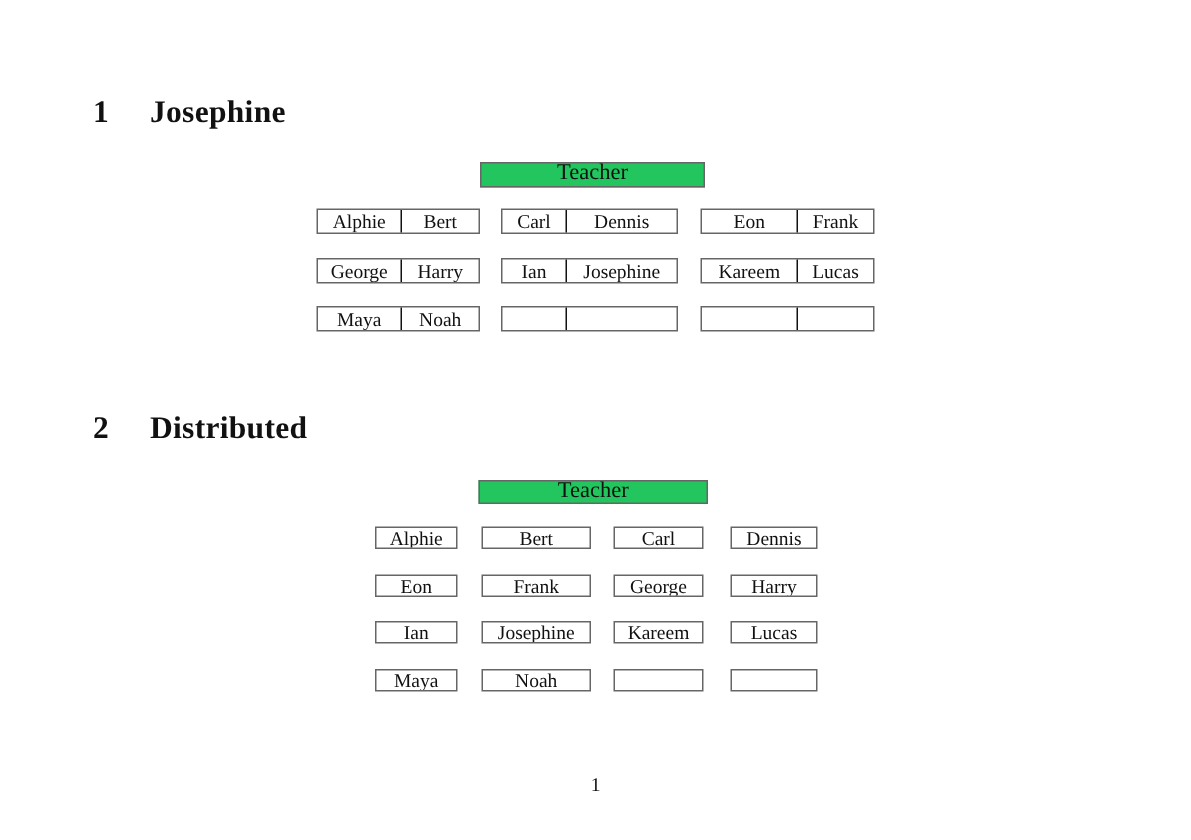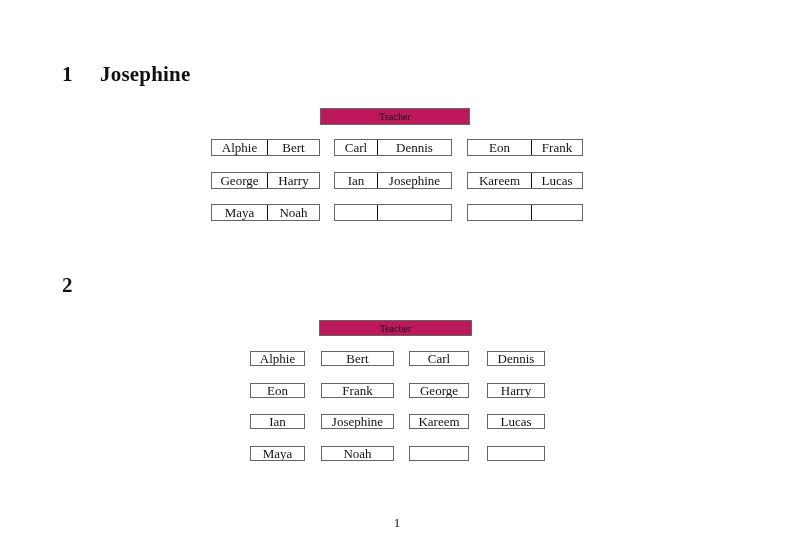--- a/index.html
+++ b/index.html
@@ -20,25 +20,25 @@
     font-weight: bold;
     line-height: 21px;
     letter-spacing: 0.2px;
     color: #111111;
   }
   .section-heading .sec-num { width: 38px; }
   .teacher-box {
     position: absolute;
     box-sizing: border-box;
     border: 1px solid #666666;
-    background: #be185d;
+    background: #22c55e;
     display: flex;
-    align-items: center;
+    align-items: flex-start;
     justify-content: center;
-    font-size: 10px;
+    font-size: 15px;
     line-height: 13px;
   }
   .desk {
     position: absolute;
     box-sizing: border-box;
     border: 1px solid #666666;
     background: #ffffff;
     display: flex;
     height: 17px;
   }
@@ -123,20 +123,21 @@
     <span class="seat first" style="width:42px;"></span>
     <span class="seat second"></span>
   </div>
   <div class="desk" style="left:467px; top:204px; width:116px;">
     <span class="seat first" style="width:63px;"></span>
     <span class="seat second"></span>
   </div>
 
   <div class="section-heading" style="top:275px;">
     <span class="sec-num">2</span>
+    <span class="sec-title">Distributed</span>
   </div>
 
   <div class="teacher-box" style="left:319px; top:320px; width:153px; height:16px;">
     <span>Teacher</span>
   </div>
 
   <div class="seat-box" style="left:250px; top:351px; width:55px;">Alphie</div>
   <div class="seat-box" style="left:321px; top:351px; width:73px;">Bert</div>
   <div class="seat-box" style="left:409px; top:351px; width:60px;">Carl</div>
   <div class="seat-box" style="left:487px; top:351px; width:58px;">Dennis</div>

